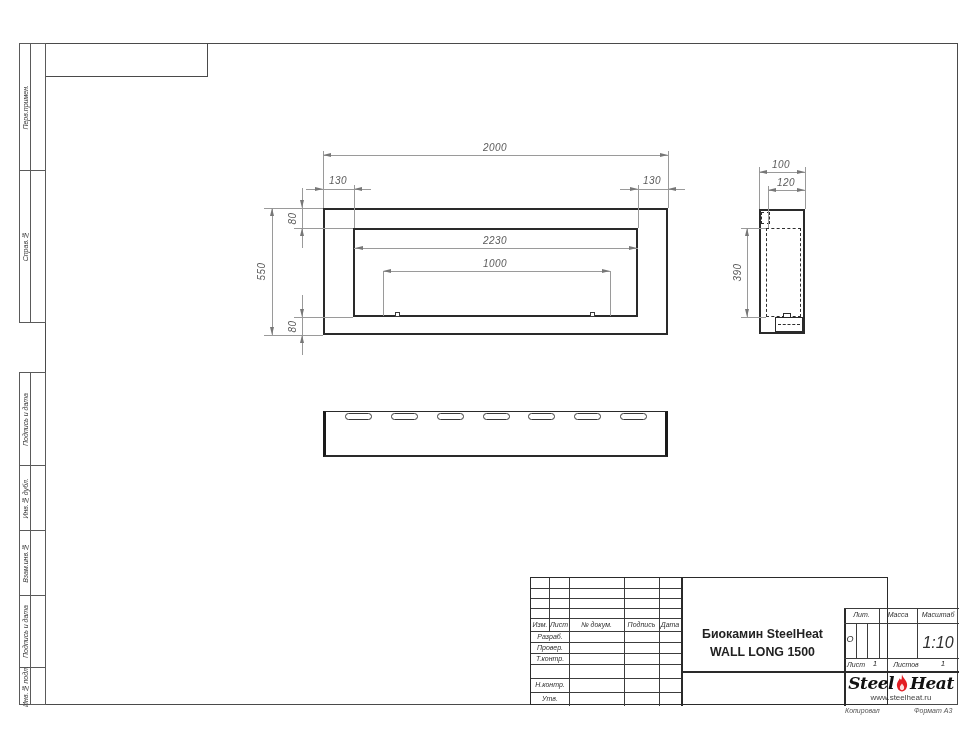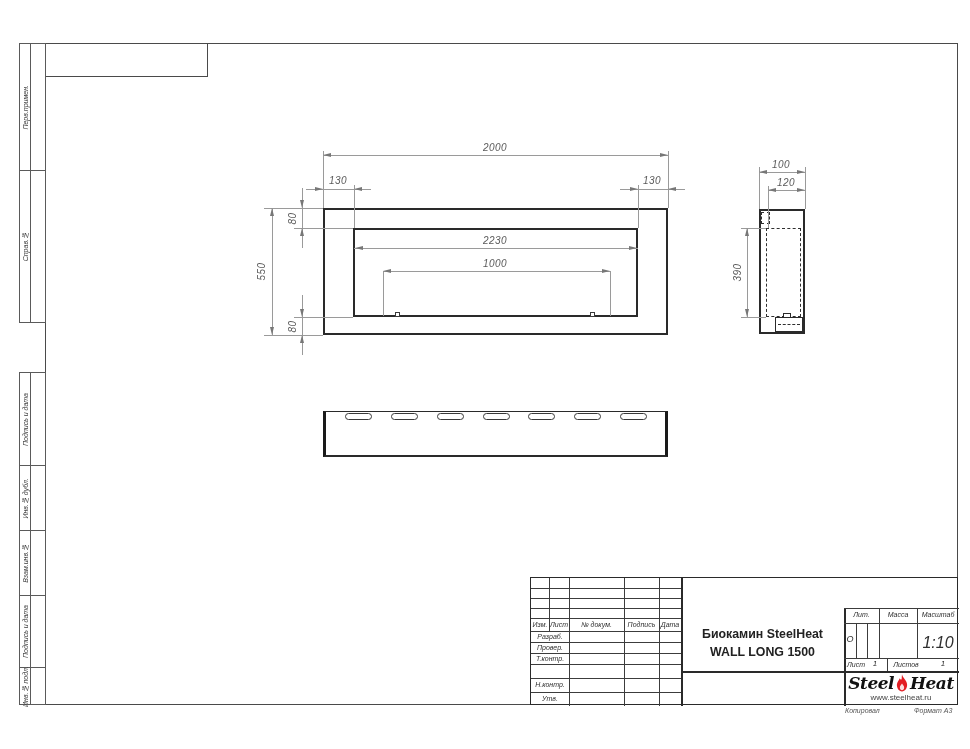--- a/index.html
+++ b/index.html
@@ -21,21 +21,21 @@
   
   .frame{position:absolute;box-sizing:border-box;border:1px solid #4a4a4a;}
   .sbox{position:absolute;box-sizing:border-box;left:19px;width:27px;border:1px solid #5a5a5a;display:flex;}
   .sbox .lab{width:10px;border-right:1px solid #5a5a5a;display:flex;align-items:center;justify-content:center;}
   .vtext{writing-mode:vertical-rl;transform:rotate(180deg);font:italic 7px "Liberation Sans",sans-serif;
          color:#3a3a3a;white-space:nowrap;}
   
   .slot{position:absolute;top:413px;width:27px;height:7px;box-sizing:border-box;
         border:1px solid #3a3a3a;border-radius:4px;background:#fff;}
   
-  #tb{position:absolute;left:530px;top:577px;width:428px;height:128px;box-sizing:border-box;
+  #tb{position:absolute;left:530px;top:577px;width:358px;height:128px;box-sizing:border-box;
       border:1.5px solid #2a2a2a;}
   #tb .h{position:absolute;height:1px;background:#3c3c3c;}
   #tb .v{position:absolute;width:1px;background:#3c3c3c;}
   #tb .h.th{height:1.5px;background:#2a2a2a;}
   #tb .v.th{width:1.5px;background:#2a2a2a;}
   .tbt{position:absolute;font:italic 7px "Liberation Sans",sans-serif;color:#2f2f2f;
        text-align:center;line-height:8px;}
   .tbv{position:absolute;font:italic 9px "Liberation Sans",sans-serif;color:#2f2f2f;text-align:center;}
   .tb-title{position:absolute;left:150px;top:36px;width:163px;height:56px;display:flex;
             flex-direction:column;align-items:center;justify-content:center;gap:3px;

